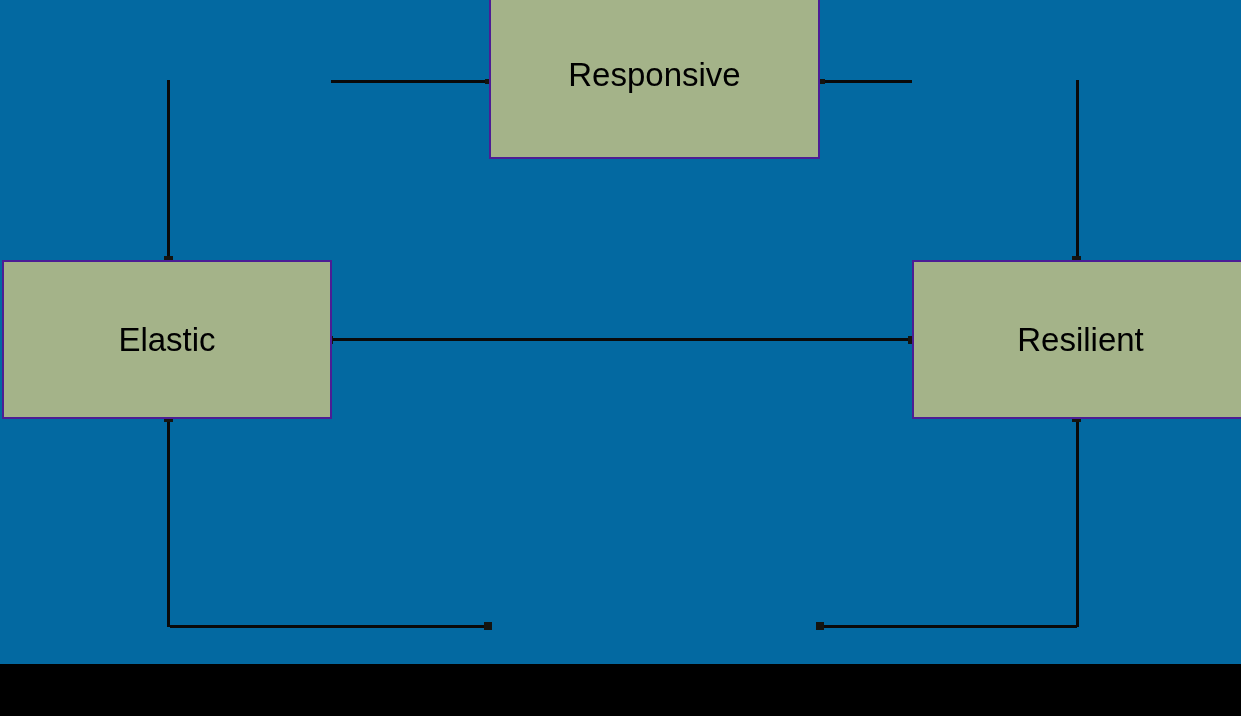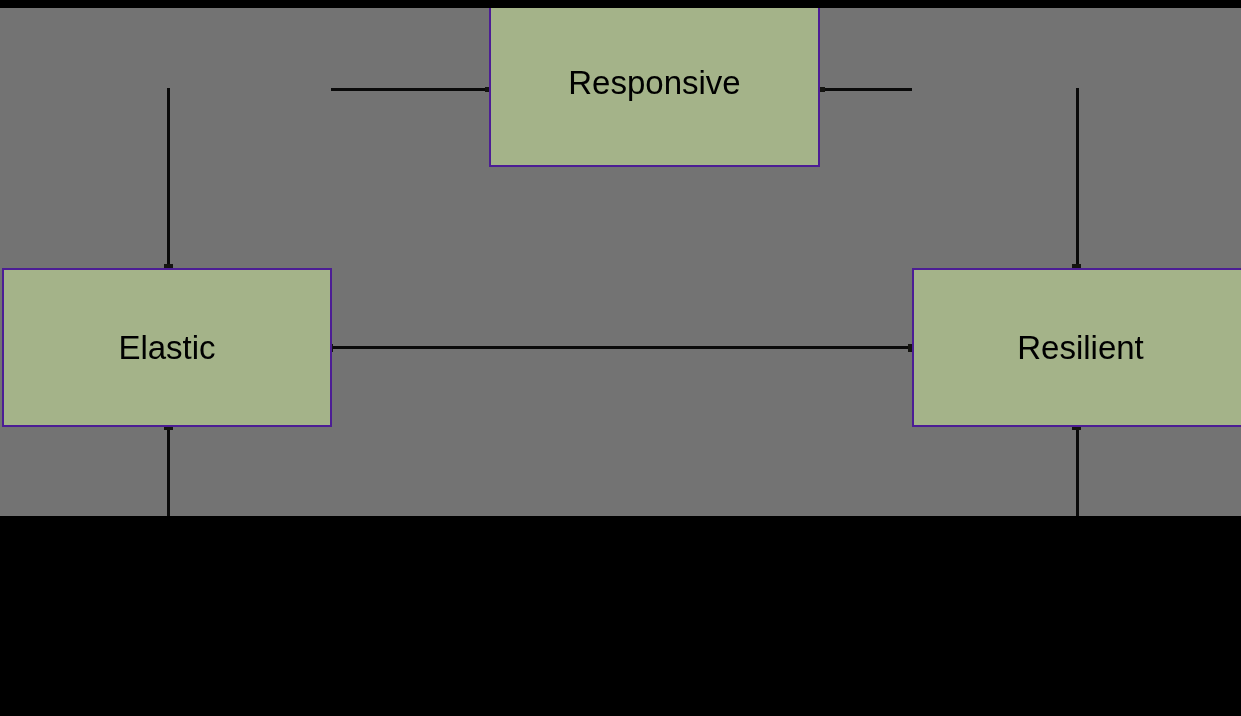--- a/index.html
+++ b/index.html
@@ -10,24 +10,23 @@
   }
   body {
     width: 1241px;
     height: 716px;
     overflow: hidden;
     font-family: "Liberation Sans", sans-serif;
   }
   #diagram-canvas {
     position: relative;
     width: 1241px;
-    height: 508px;
-    background: #737373;
+    height: 664px;
+    background: #0369a1;
     overflow: hidden;
-    margin-top: 8px;
   }
 
   
   .connector {
     position: absolute;
     background: #0a0a0a;
   }
   .connector-stub {
     position: absolute;
     background: #141410;

